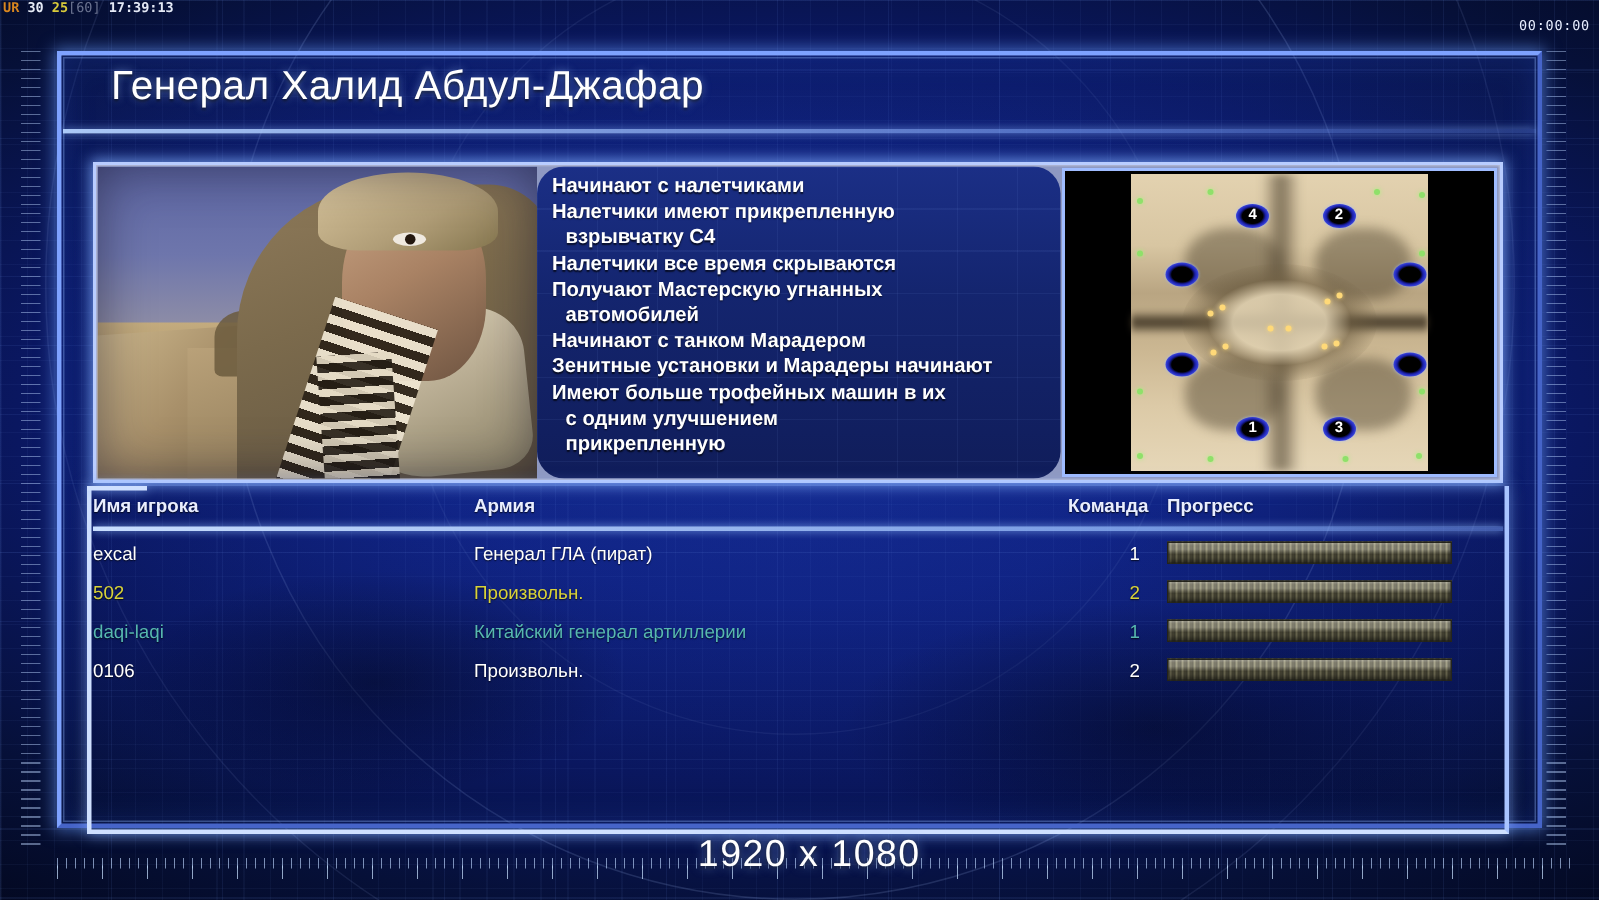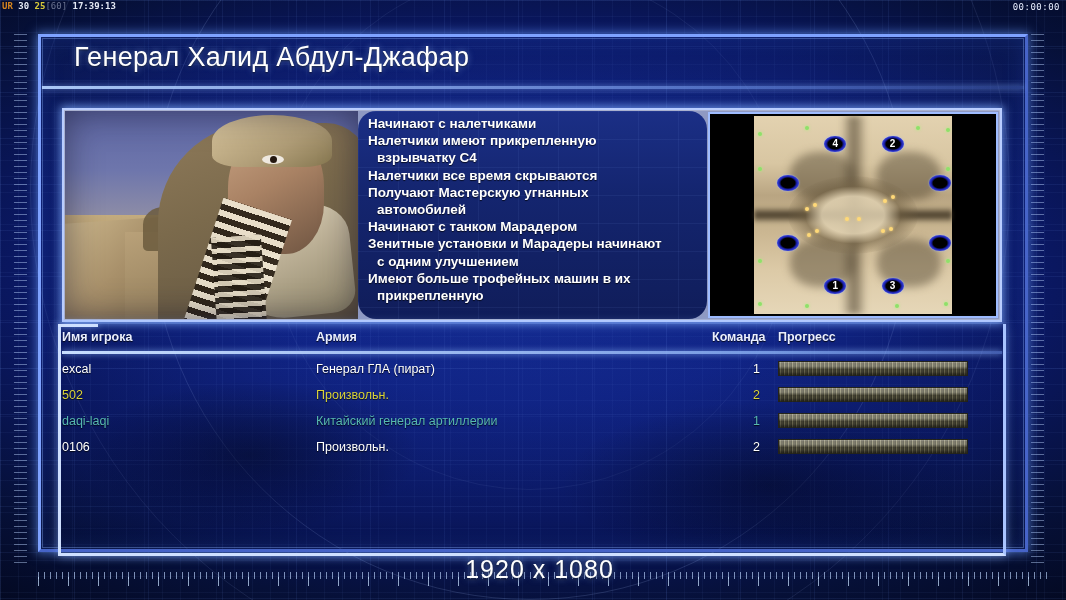--- a/index.html
+++ b/index.html
@@ -87,21 +87,21 @@
   .topbar {
     position: absolute; top: 0; left: 0; right: 0; height: 13px;
     font-family: "DejaVu Sans Mono", monospace;
     font-size: 9px;
     line-height: 13px;
     white-space: nowrap;
     z-index: 40;
     padding-left: 23px;
   }
   .topbar .tb-left { position: absolute; left: 2px; top: 0; }
-  .topbar .tb-right { position: absolute; right: 6px; top: 1px; color: #e8eeff; letter-spacing: .5px; }
+  .topbar .tb-right { position: absolute; right: 6px; top: 12px; color: #e8eeff; letter-spacing: .5px; }
   .tb-ur { color: #d8861f; font-weight: bold; }
   .tb-n1 { color: #e4e9f5; font-weight: bold; }
   .tb-n2 { color: #d8ca3a; font-weight: bold; }
   .tb-n3 { color: #6b7390; }
   .tb-clock { color: #e4e9f5; font-weight: bold; }
 
   
   .window {
     position: absolute;
     left: 38px; top: 34px; width: 990px; height: 518px;
@@ -446,22 +446,22 @@
         <div class="bullets">
           <div class="bullets-list" id="bullets-list">
               <div class="bullet-line">Начинают с налетчиками</div>
               <div class="bullet-line">Налетчики имеют прикрепленную</div>
               <div class="bullet-line cont">взрывчатку C4</div>
               <div class="bullet-line">Налетчики все время скрываются</div>
               <div class="bullet-line">Получают Мастерскую угнанных</div>
               <div class="bullet-line cont">автомобилей</div>
               <div class="bullet-line">Начинают с танком Марадером</div>
               <div class="bullet-line">Зенитные установки и Марадеры начинают</div>
+              <div class="bullet-line">Имеют больше трофейных машин в их</div>
               <div class="bullet-line cont">с одним улучшением</div>
-              <div class="bullet-line">Имеют больше трофейных машин в их</div>
               <div class="bullet-line cont">прикрепленную</div>
             </div>
         </div>
 
         <div class="minimap">
           <div class="mm-terrain">
             <div class="mm-blob" style="left:18%;top:18%;width:64px;height:48px;"></div>
             <div class="mm-blob" style="left:62%;top:18%;width:64px;height:48px;"></div>
             <div class="mm-blob" style="left:18%;top:62%;width:64px;height:48px;"></div>
             <div class="mm-blob" style="left:62%;top:62%;width:64px;height:48px;"></div>

